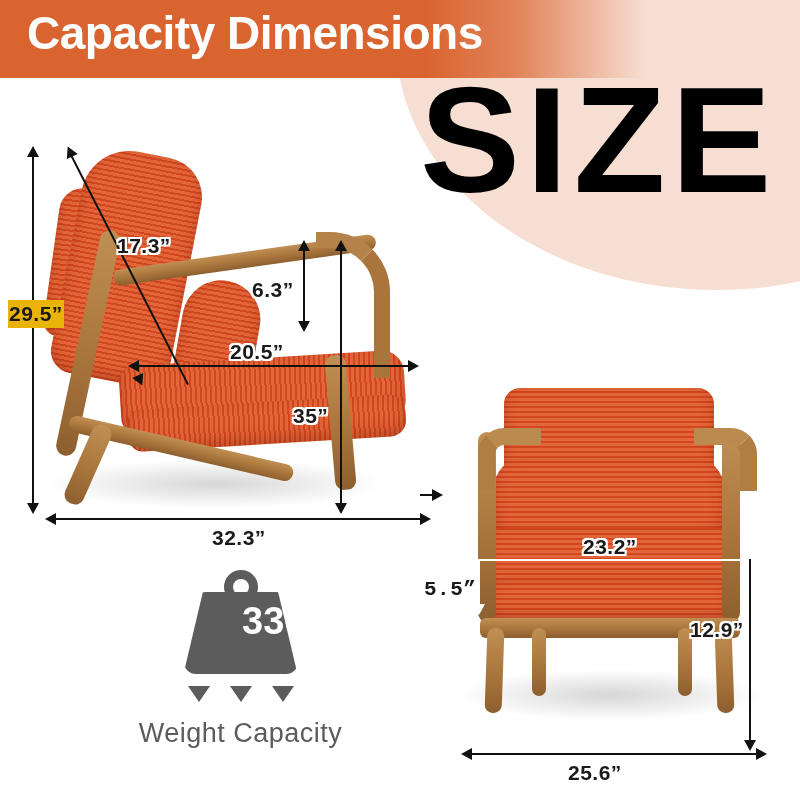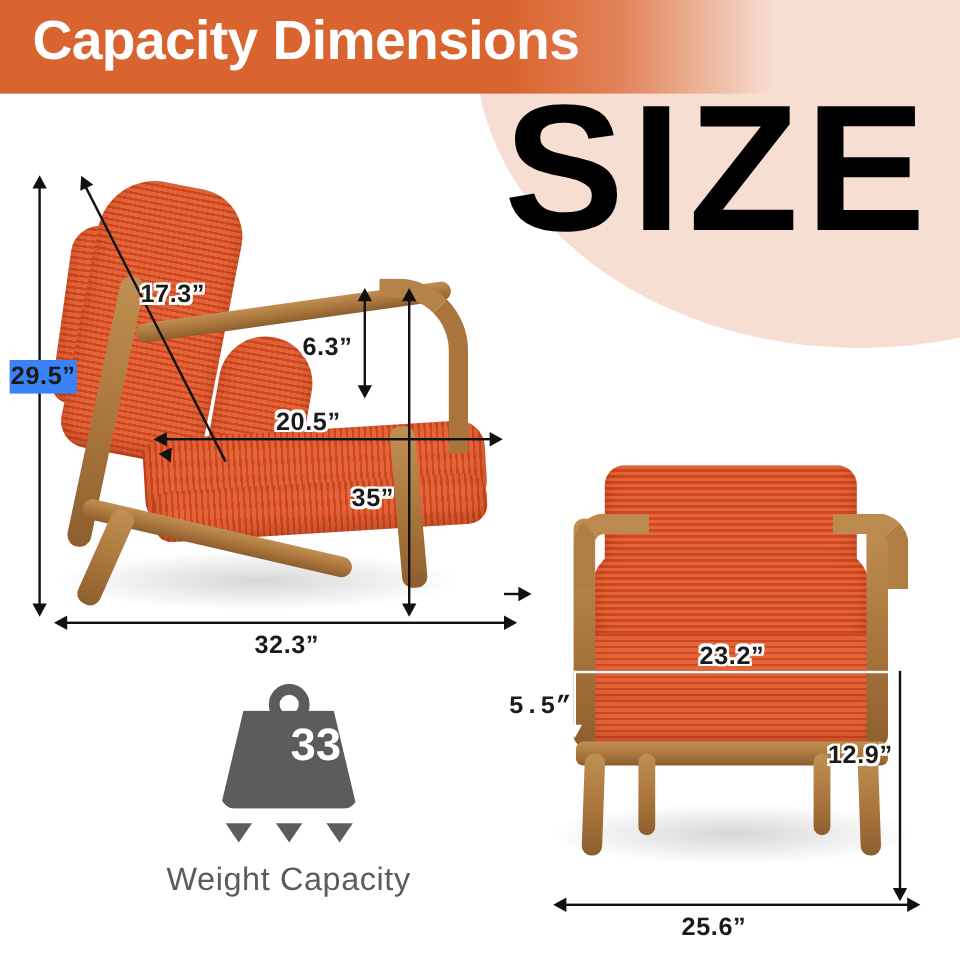--- a/index.html
+++ b/index.html
@@ -221,21 +221,21 @@
 
   <div class="wood" style="left:36px; top:258px; width:17px; height:85px; border-radius:8px; transform:rotate(2deg);"></div>
   <div class="wood" style="left:266px; top:258px; width:17px; height:85px; border-radius:8px; transform:rotate(-2deg);"></div>
   <div class="wood" style="left:82px; top:258px; width:14px; height:68px; border-radius:7px;"></div>
   <div class="wood" style="left:228px; top:258px; width:14px; height:68px; border-radius:7px;"></div>
 </div>
 
 <div class="rule-v" style="left:32px; top:152px; height:356px;"></div>
 <div class="arrow up" style="left:27px; top:146px;"></div>
 <div class="arrow down" style="left:27px; top:503px;"></div>
-<div class="dim" style="left:8px; top:300px; background:#3b82f6; padding:2px 1px;">29.5”</div>
+<div class="dim" style="left:8px; top:300px; background:#eab308; padding:2px 1px;">29.5”</div>
 
 <div class="diag-line" style="left:70px; top:152px; width:260px; transform:rotate(63deg);"></div>
 <div class="arrow up" style="left:64px; top:146px; transform:rotate(-25deg);"></div>
 <div class="arrow down" style="left:134px; top:375px; transform:rotate(-25deg);"></div>
 <div class="dim outlined" style="left:105px; top:234px;margin-left:12px;">17.3”</div>
 
 <div class="rule-v" style="left:303px; top:246px; height:80px;"></div>
 <div class="arrow up" style="left:298px; top:240px;"></div>
 <div class="arrow down" style="left:298px; top:321px;"></div>
 <div class="dim outlined" style="left:252px; top:278px;">6.3”</div>

